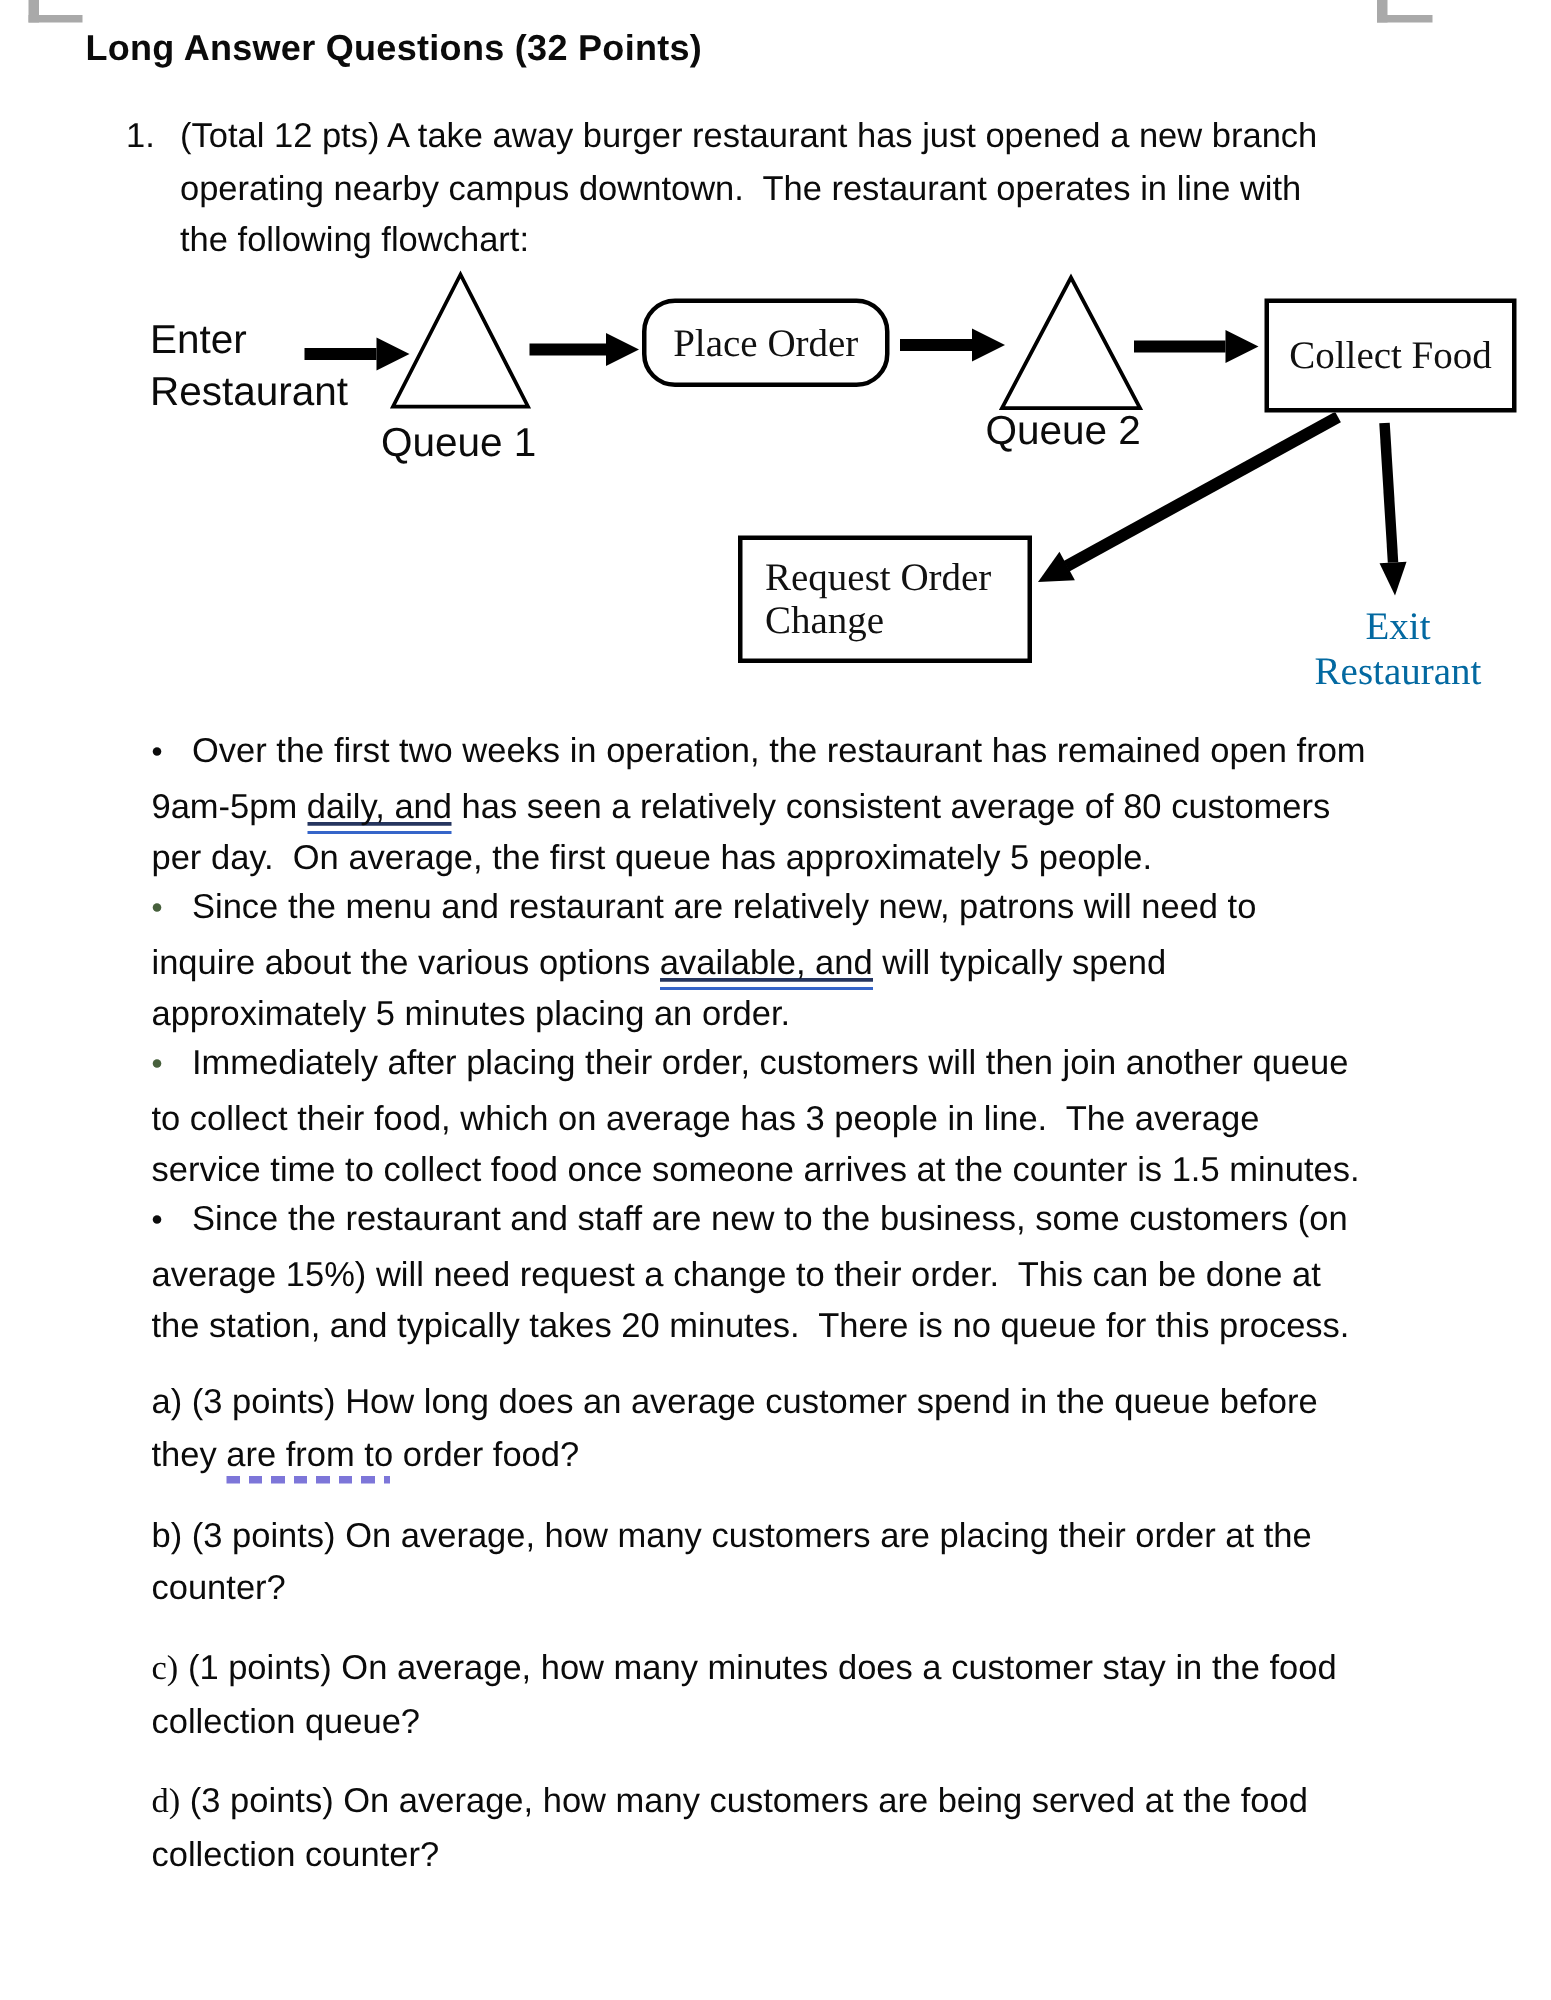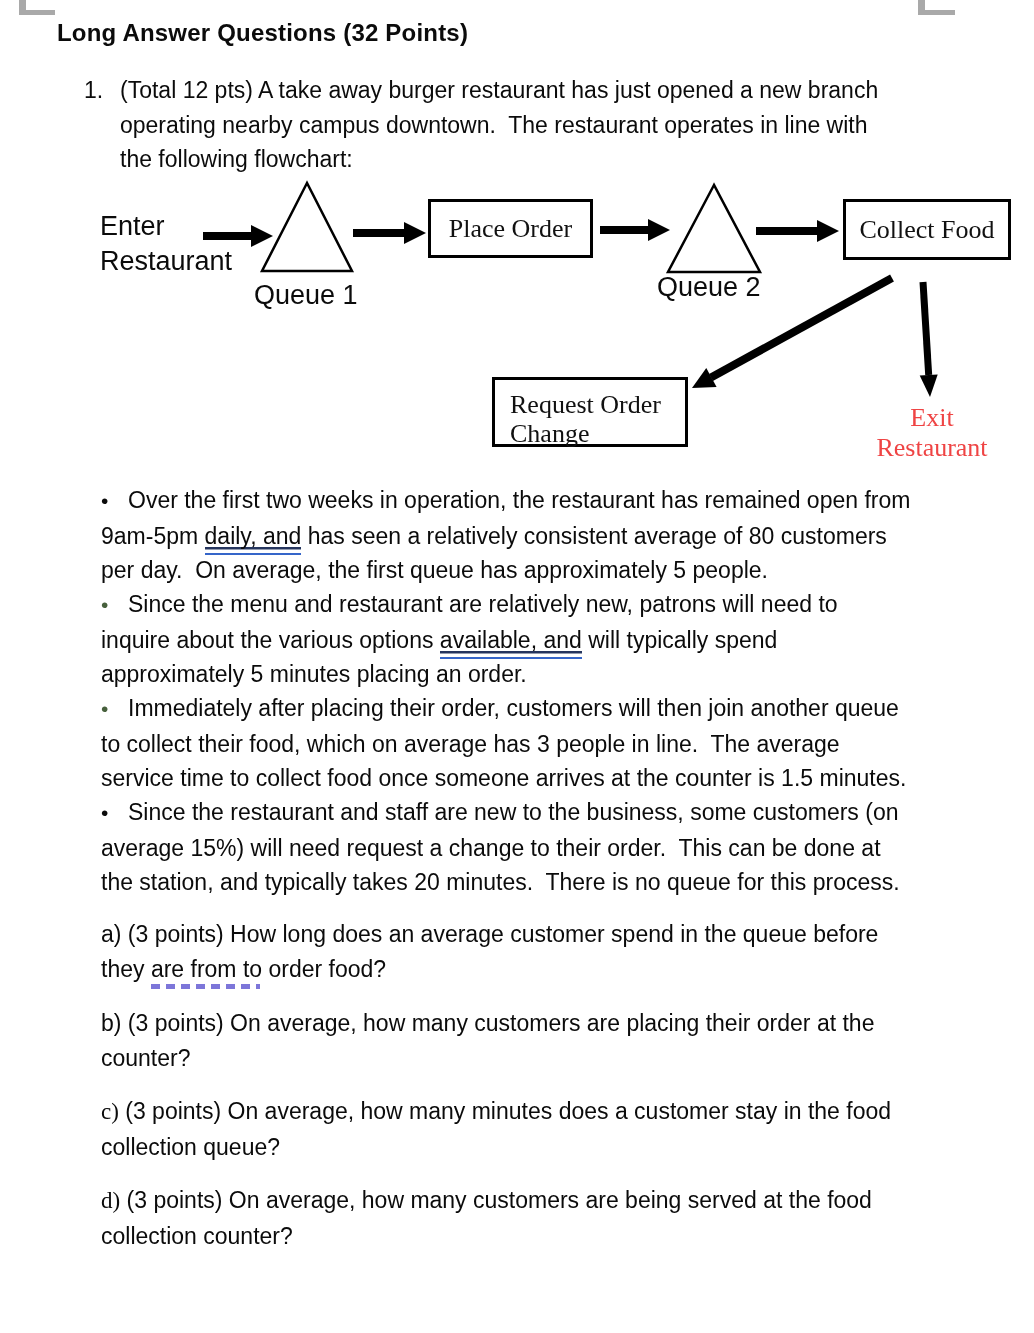--- a/index.html
+++ b/index.html
@@ -20,25 +20,25 @@
   .q1 .num { display:inline-block; width:36px; text-indent:0; }
 
   
   .flow-svg { left:0; top:175px; }
   .lbl { font-size:27px; white-space:nowrap; }
   .lbl-enter { left:100px; top:209px; line-height:35px; }
   .lbl-queue1 { left:254px; top:280px; }
   .lbl-queue2 { left:657px; top:272px; }
   .fbox { border:3px solid #000; background:#fff;
           font-family:"Liberation Serif", serif; font-size:26px; color:#111; }
-  .fbox-place   { left:428px; top:199px; width:165px; height:59px; display:flex; align-items:center; justify-content:center; }
-  .fbox-collect { left:843px; top:199px; width:168px; height:61px; display:flex; align-items:center; justify-content:center; }
-  .fbox-request { left:492px; top:357px; width:196px; height:70px; padding:10px 0 0 15px; line-height:29px;margin-top:20px; }
+  .fbox-place   { left:428px; top:199px; width:165px; height:59px; display:flex; align-items:center; justify-content:center;border-radius:22px; }
+  .fbox-collect { left:843px; top:199px; width:168px; height:76px; display:flex; align-items:center; justify-content:center; }
+  .fbox-request { left:492px; top:357px; width:196px; height:85px; padding:10px 0 0 15px; line-height:29px; }
   .lbl-exit { left:856px; top:403px; width:152px; text-align:center;
-              font-family:"Liberation Serif", serif; font-size:26px; line-height:30px; color:#ef4444; }
+              font-family:"Liberation Serif", serif; font-size:26px; line-height:30px; color:#0369a1; }
 
   
   .para { left:101px; width:810px; font-size:23px; line-height:34.6px; white-space:pre-wrap; }
   .b1 { top:483px; } .b2 { top:587px; } .b3 { top:691px; } .b4 { top:795px; }
   .qa { top:917px; } .qb { top:1006px; } .qc { top:1094px; } .qd { top:1183px; }
   .bullet-marker { display:inline-block; width:27px; text-indent:0; font-size:21px; }
   .marker-green { color:#47603c; }
 
   
   .u-blue { padding-bottom:4px; border-bottom:2.5px solid #3565c9;
@@ -110,15 +110,15 @@
 <div class="abs para b2"><span class="bullet-marker marker-green">•</span><span>Since the menu and restaurant are relatively new, patrons will need to inquire about the various options </span><span class="u-blue">available, and</span><span> will typically spend approximately 5 minutes placing an order.</span></div>
 
 <div class="abs para b3"><span class="bullet-marker marker-green">•</span><span>Immediately after placing their order, customers will then join another queue to collect their food, which on average has 3 people in line.  The average service time to collect food once someone arrives at the counter is 1.5 minutes.</span></div>
 
 <div class="abs para b4"><span class="bullet-marker">•</span><span>Since the restaurant and staff are new to the business, some customers (on average 15%) will need request a change to their order.  This can be done at the station, and typically takes 20 minutes.  There is no queue for this process.</span></div>
 
 <div class="abs para qa"><span>a)</span><span> (3 points) How long does an average customer spend in the queue before they </span><span class="u-purple">are from to</span><span> order food?</span></div>
 
 <div class="abs para qb"><span>b)</span><span> (3 points) On average, how many customers are placing their order at the counter?</span></div>
 
-<div class="abs para qc"><span class="serif-prefix">c)</span><span> (3 points) On average, how many minutes does a customer stay in the food collection queue?</span></div>
+<div class="abs para qc"><span class="serif-prefix">c)</span><span> (1 points) On average, how many minutes does a customer stay in the food collection queue?</span></div>
 
 <div class="abs para qd"><span class="serif-prefix">d)</span><span> (3 points) On average, how many customers are being served at the food collection counter?</span></div>
 
 </body></html>

